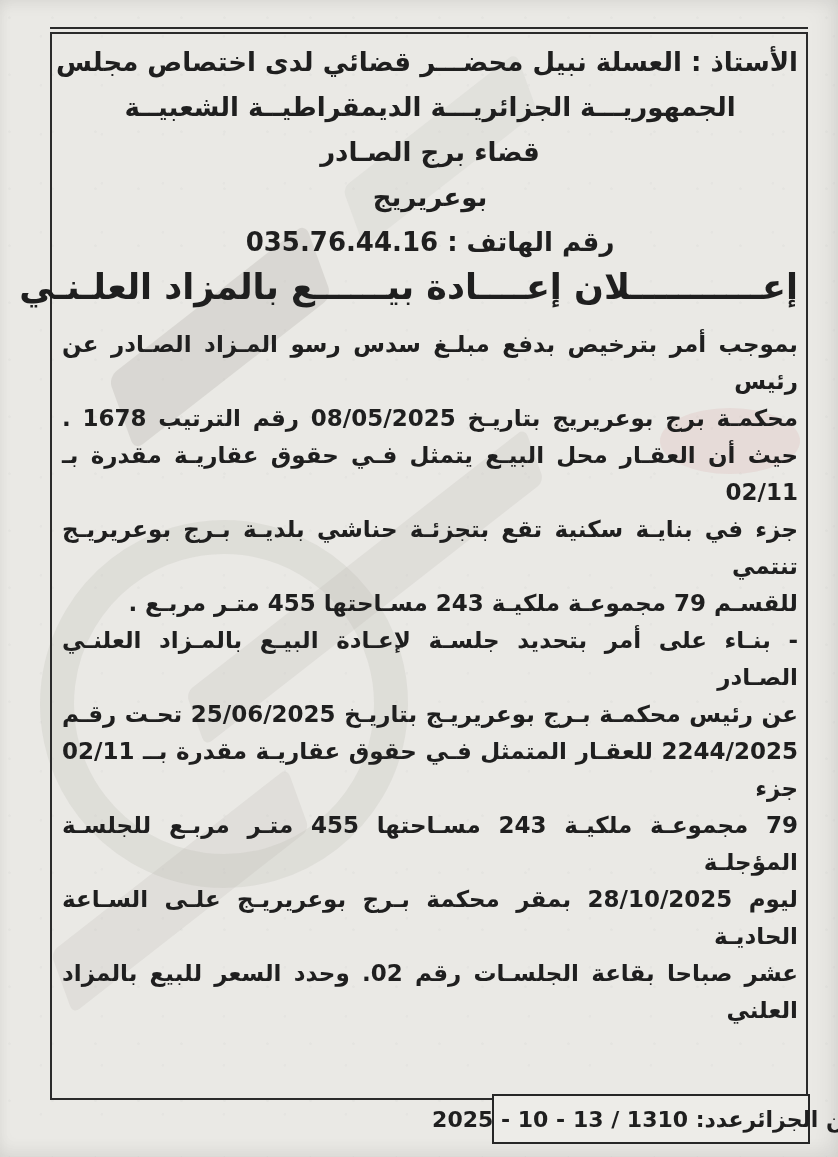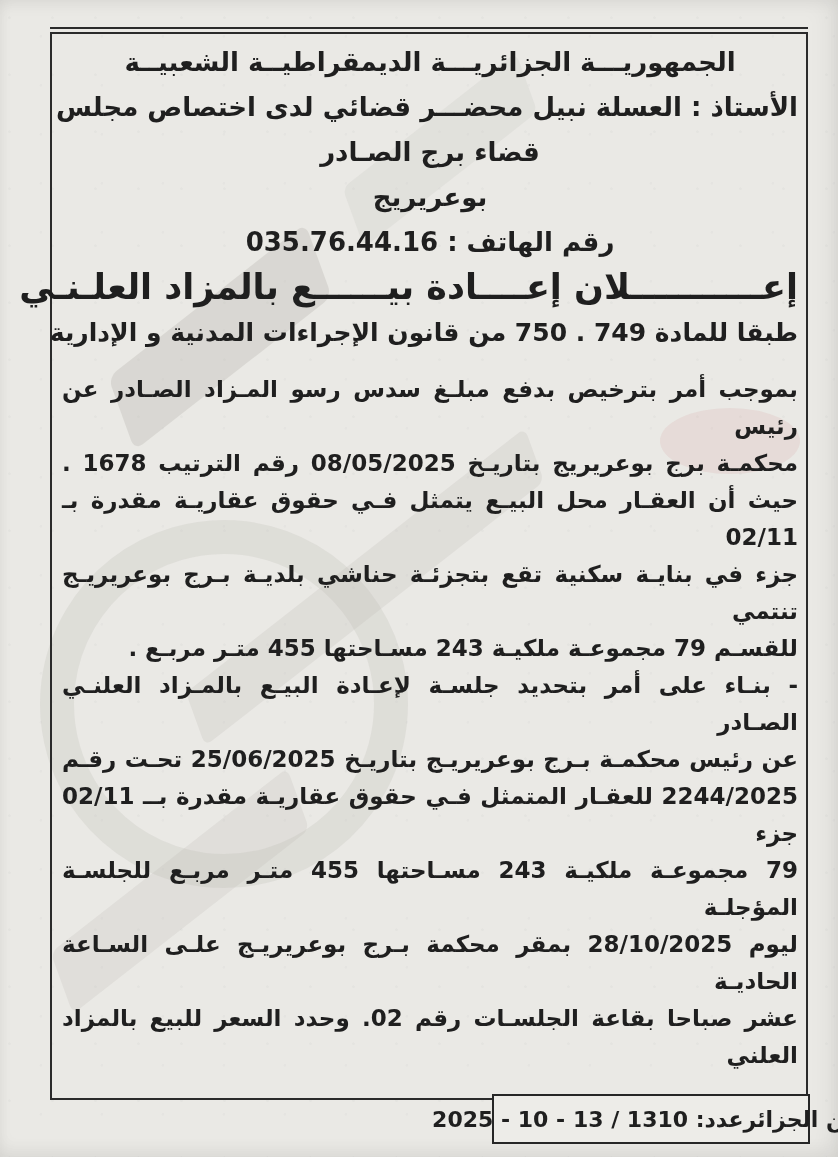--- a/index.html
+++ b/index.html
@@ -79,27 +79,26 @@
   <div class="wm wm1"></div>
   <div class="wm wm2"></div>
   <div class="wm wm3"></div>
   <div class="wm wm4"></div>
   <div class="wm wm5"></div>
   <div class="wm wm-pink"></div>
 
   <div class="frame">
     <div class="content">
 
+      <div class="h">الأستاذ : العسلة نبيل محضـــر قضائي لدى اختصاص مجلس</div>
       <div class="h">الجمهوريـــة الجزائريـــة الديمقراطيــة الشعبيــة</div>
-      <div class="h">الأستاذ : العسلة نبيل محضـــر قضائي لدى اختصاص مجلس</div>
       <div class="h">قضاء برج الصـادر</div>
       <div class="h">بوعريريج</div>
       <div class="h">رقم الهاتف : 035.76.44.16</div>
       <div class="h title">إعـــــــــــلان إعــــادة بيــــــع بالمزاد العلـنـي</div>
-      <div class="h sub">طبقا للمادة 749 . 750 من قانون الإجراءات المدنية و الإدارية</div>
 
       <div class="body-block">
         <div class="bl jl">بموجب أمر بترخيص بدفع مبلـغ سدس رسو المـزاد الصـادر عن رئيس</div>
         <div class="bl jl">محكمـة برج بوعريريج بتاريـخ 08/05/2025 رقم الترتيب 1678 .</div>
         <div class="bl jl">حيث أن العقـار محل البيـع يتمثل فـي حقوق عقاريـة مقدرة بـ 02/11</div>
         <div class="bl jl">جزء في بنايـة سكنية تقع بتجزئـة حناشي بلديـة بـرج بوعريريـج تنتمي</div>
         <div class="bl">للقسـم 79 مجموعـة ملكيـة 243 مسـاحتها 455 متـر مربـع .</div>
         <div class="bl jl">- بنـاء على أمر بتحديد جلسـة لإعـادة البيـع بالمـزاد العلنـي الصـادر</div>
         <div class="bl jl">عن رئيس محكمـة بـرج بوعريريـج بتاريـخ 25/06/2025 تحـت رقـم</div>
         <div class="bl jl">2244/2025 للعقـار المتمثل فـي حقوق عقاريـة مقدرة بــ 02/11 جزء</div>

